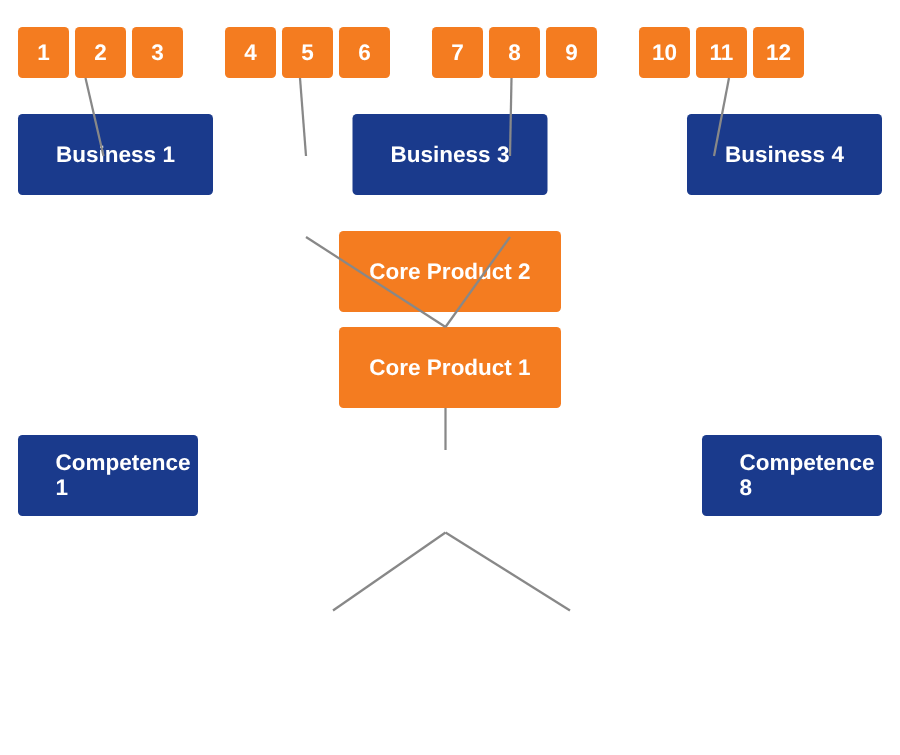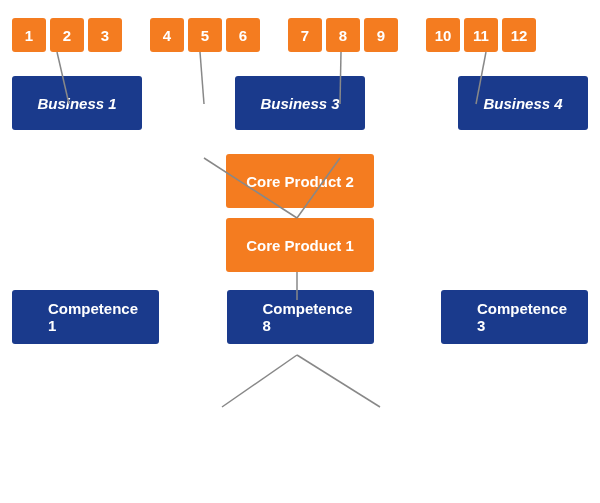--- a/index.html
+++ b/index.html
@@ -40,21 +40,20 @@
       font-weight: bold;
       border-radius: 3px;
     }
 
     .business-row {
       display: flex;
       align-items: center;
       padding: 14px 12px 10px 12px;
       gap: 0;
       justify-content: space-between;
-      font-style: italic;
     }
 
     .blue-box {
       background: #1a3a8c;
       color: #ffffff;
       font-weight: bold;
       font-size: 15px;
       border-radius: 3px;
       display: flex;
       align-items: center;
@@ -89,21 +88,21 @@
     }
 
     .competence-row {
       display: flex;
       align-items: center;
       padding: 18px 12px 10px 12px;
       justify-content: space-between;
     }
 
     .competence-box {
-      width: 147px;
+      width: 120px;
       height: 54px;
       padding-left: 36px;
     }
 
     svg.lines {
       position: absolute;
       top: 0;
       left: 0;
       width: 600px;
       height: 503px;
@@ -170,14 +169,13 @@
   <div class="orange-box">Core Product 2</div>
 </div>
 
 <div class="core-product-row" style="padding-top:10px;">
   <div class="orange-box">Core Product 1</div>
 </div>
 
 <div class="competence-row" id="competence-row">
     <div class="blue-box competence-box">Competence 1</div>
     <div class="blue-box competence-box">Competence 8</div>
-    <div class="blue-box competence-box">Competence 3</div>
   </div>
 
 </body></html>

